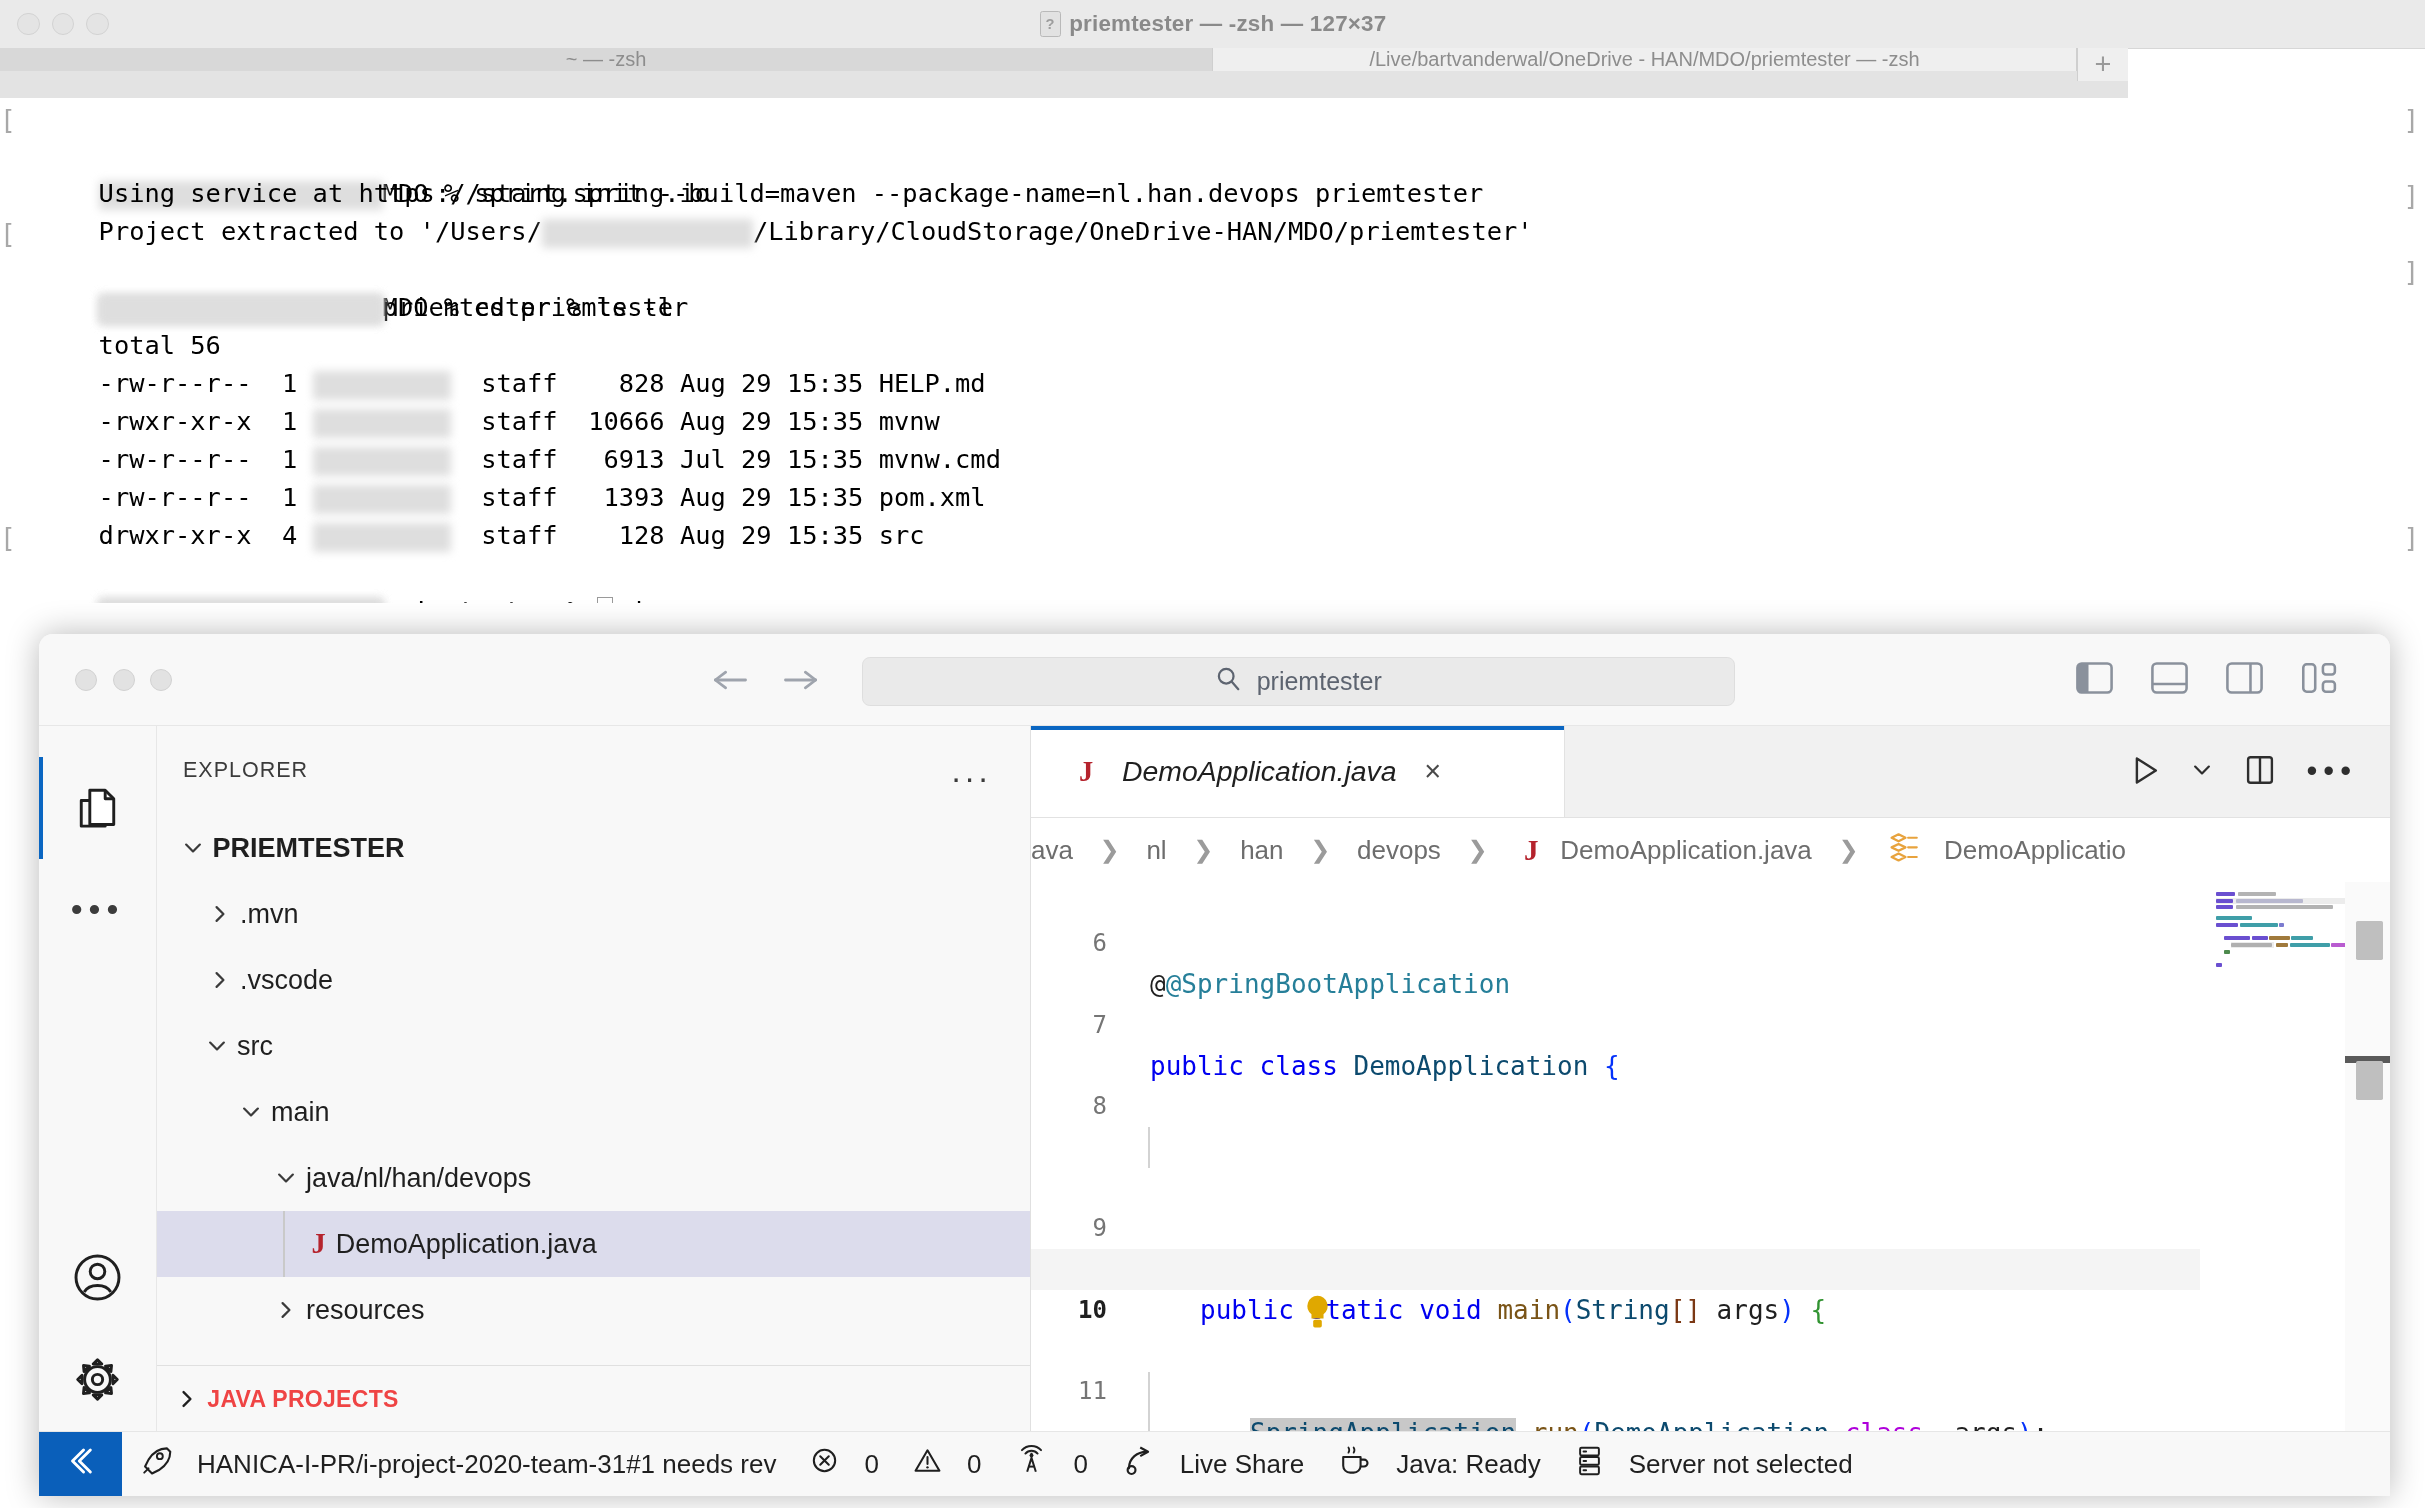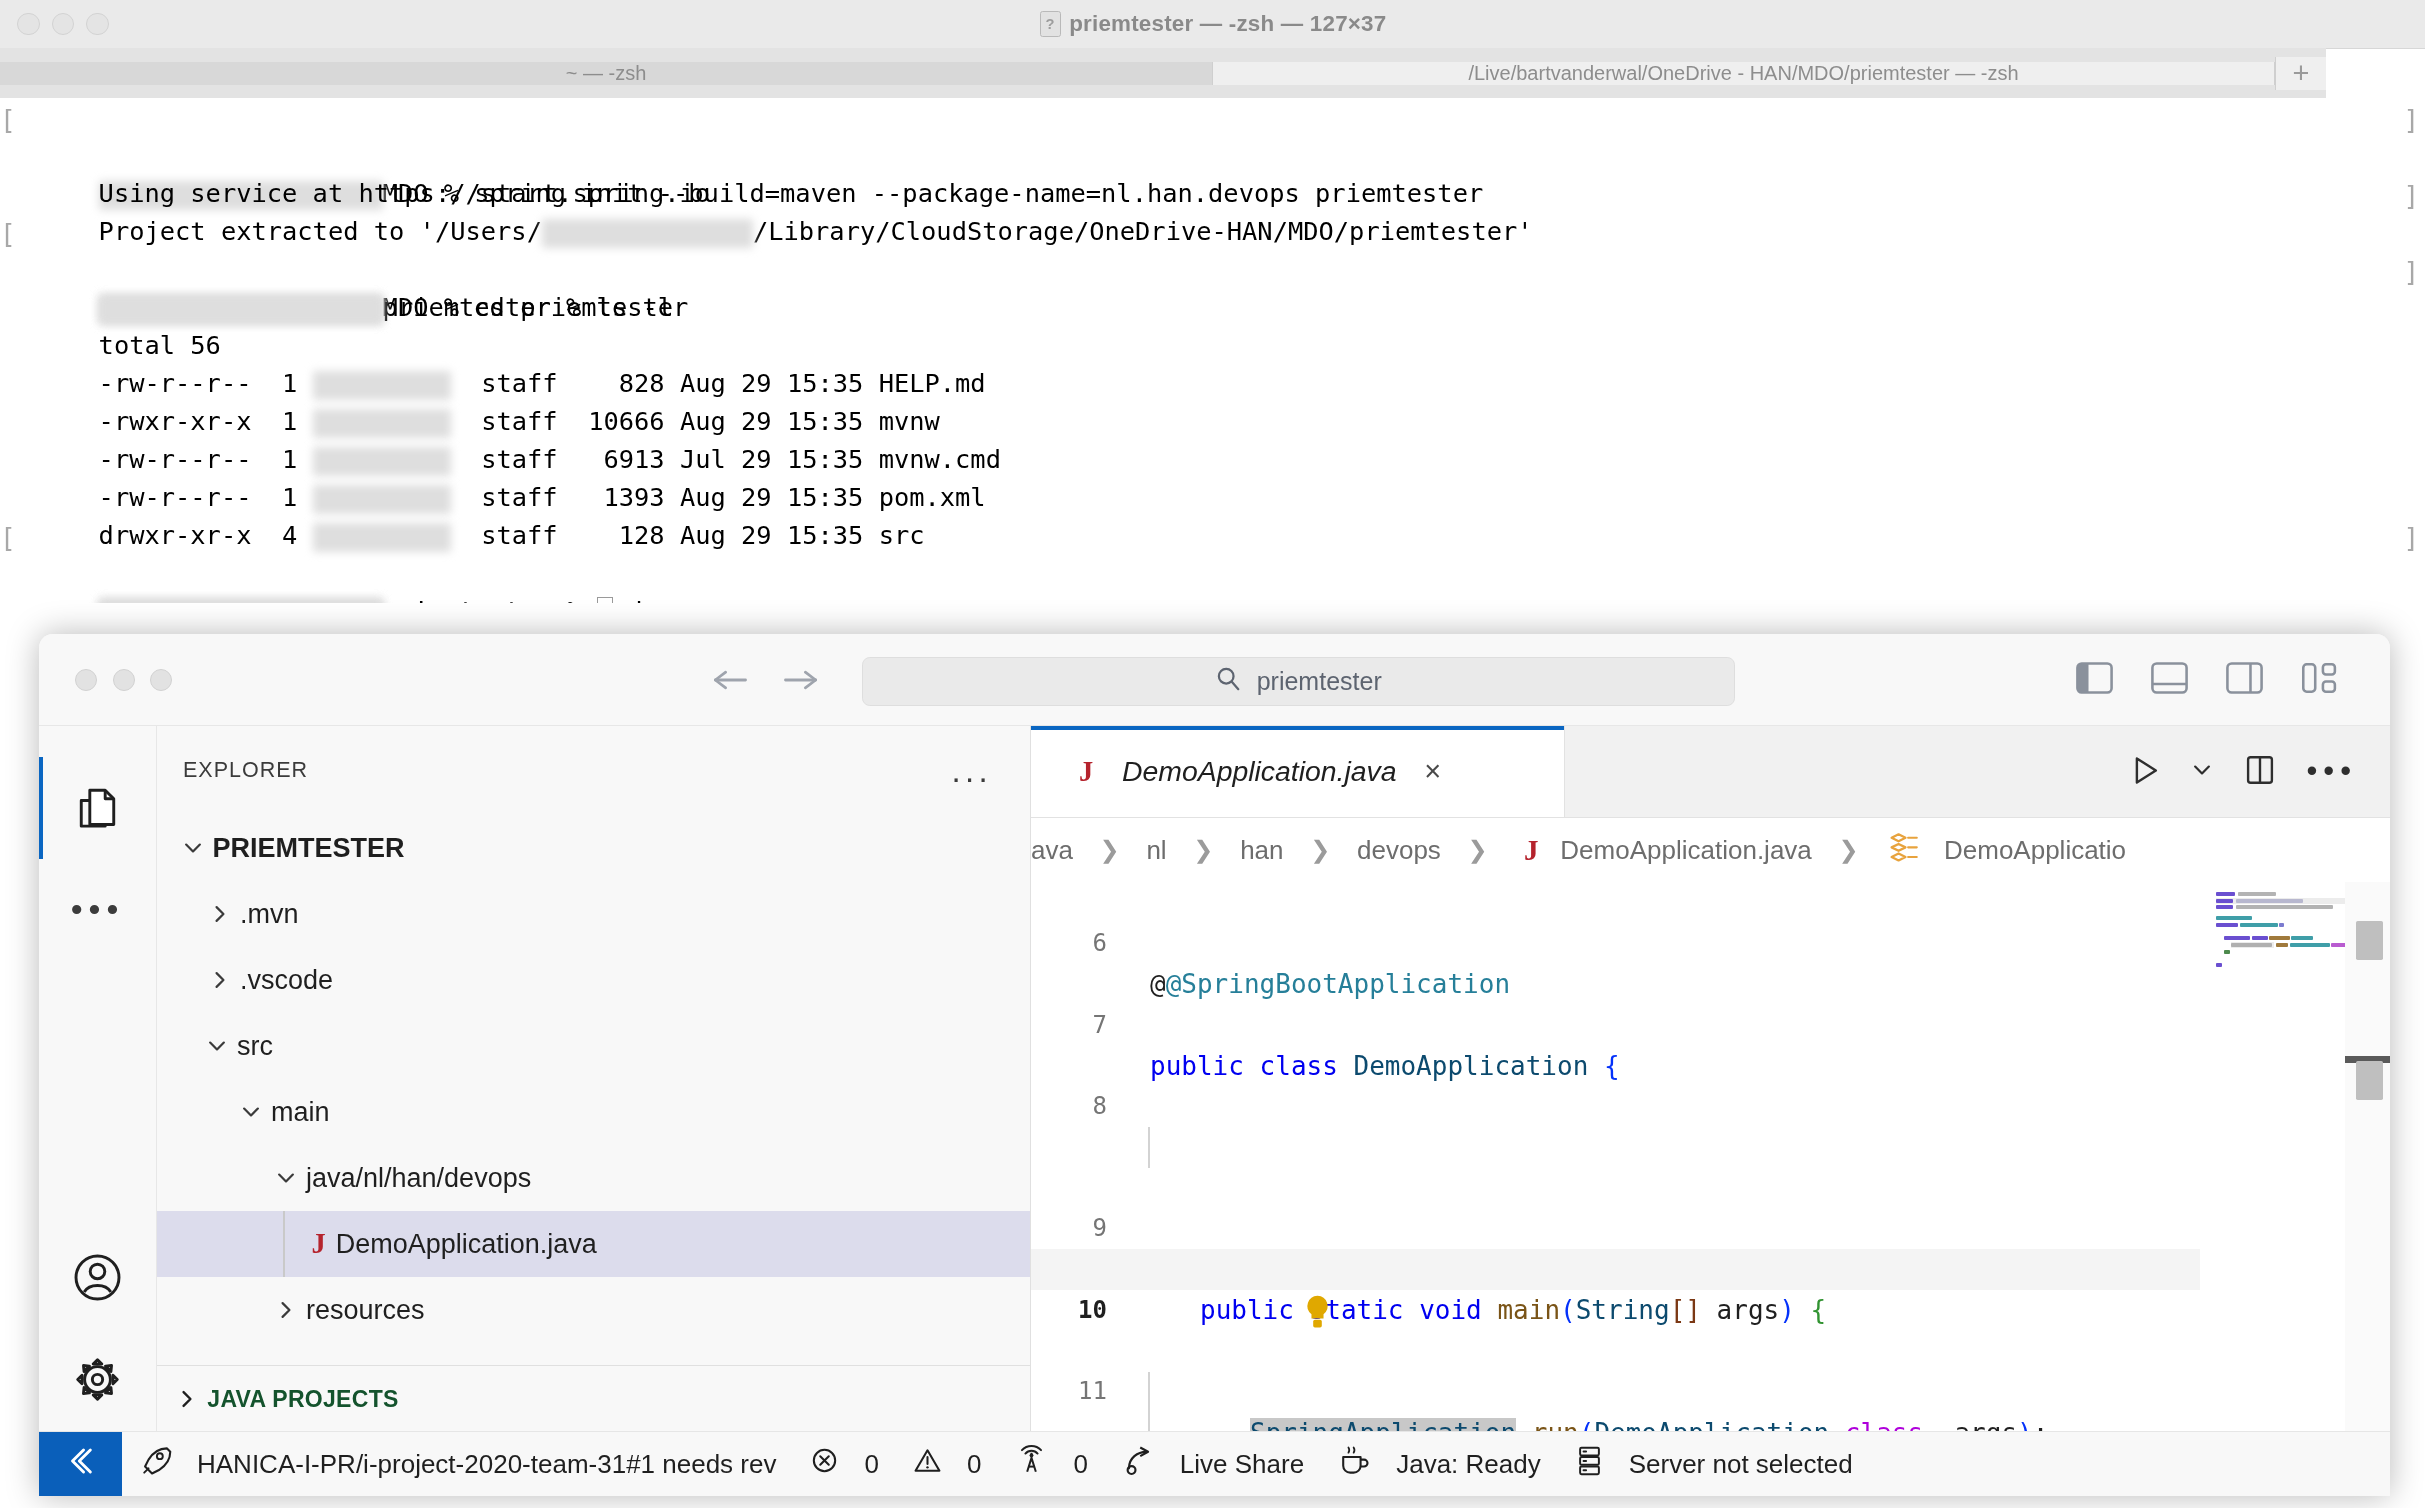--- a/index.html
+++ b/index.html
@@ -32,22 +32,22 @@
     display:flex;align-items:center;gap:8.6px;
     font-size:22.4px;color:#8a8a8a;font-weight:bold;letter-spacing:0.2px;
     font-family:"Liberation Sans", sans-serif;
   }
   .doc-q-icon{
     width:19px;height:24px;border:1.7px solid #b9b9b9;border-radius:2.6px;
     background:#e2e2e2;display:inline-flex;align-items:center;justify-content:center;
     font-size:14.7px;color:#9d9d9d;font-weight:bold;line-height:1;
   }
   .term-tabbar{
-    position:absolute;left:0;top:48px;width:2326px;height:50px;
-    background:#e3e3e3;display:flex;align-items:center;
+    position:absolute;left:0;top:48px;width:2128px;height:50px;
+    background:#e3e3e3;display:flex;align-items:flex-start;
   }
   .term-tab{
     display:flex;align-items:center;justify-content:center;
     font-size:20px;color:#8d8d8d;
     border-right:0.9px solid #cfcfcf;
     box-sizing:border-box;
     overflow:hidden;white-space:nowrap;
   }
   .term-tab.inactive{width:1213px;background:#d8d8d8;}
   .term-tab.active{flex:1;background:#efefef;}
@@ -140,21 +140,21 @@
   .tree-row.selected{background:#dcdcec;}
   .tree-row.root{font-weight:bold;}
   .chev{
     width:40px;min-width:40px;display:flex;align-items:center;justify-content:center;color:#3b3b3b;
   }
   .jicon{color:#b5232d;font-weight:bold;font-style:normal;font-size:28.4px;
          width:34px;min-width:34px;text-align:center;font-family:"Liberation Serif",serif;}
   .guide{width:1.7px;background:#c9c9c9;height:66px;margin-right:17px;}
   .sb-section{
     border-top:0.9px solid #e0e0e0;height:66px;display:flex;align-items:center;
-    font-size:23px;font-weight:bold;color:#14532d;letter-spacing:0.3px;
+    font-size:23px;font-weight:bold;color:#ef4444;letter-spacing:0.3px;
   }
   .editor-area{flex:1;display:flex;flex-direction:column;position:relative;background:#fff;min-width:0;}
   .tabsbar{
     height:91px;background:#f1f1f1;display:flex;align-items:stretch;position:relative;
     border-bottom:0.9px solid #e2e2e2;
   }
   .tab{
     width:534px;background:#ffffff;display:flex;align-items:center;gap:19px;
     padding-left:38px;box-sizing:border-box;position:relative;
     border-right:0.9px solid #e2e2e2;

